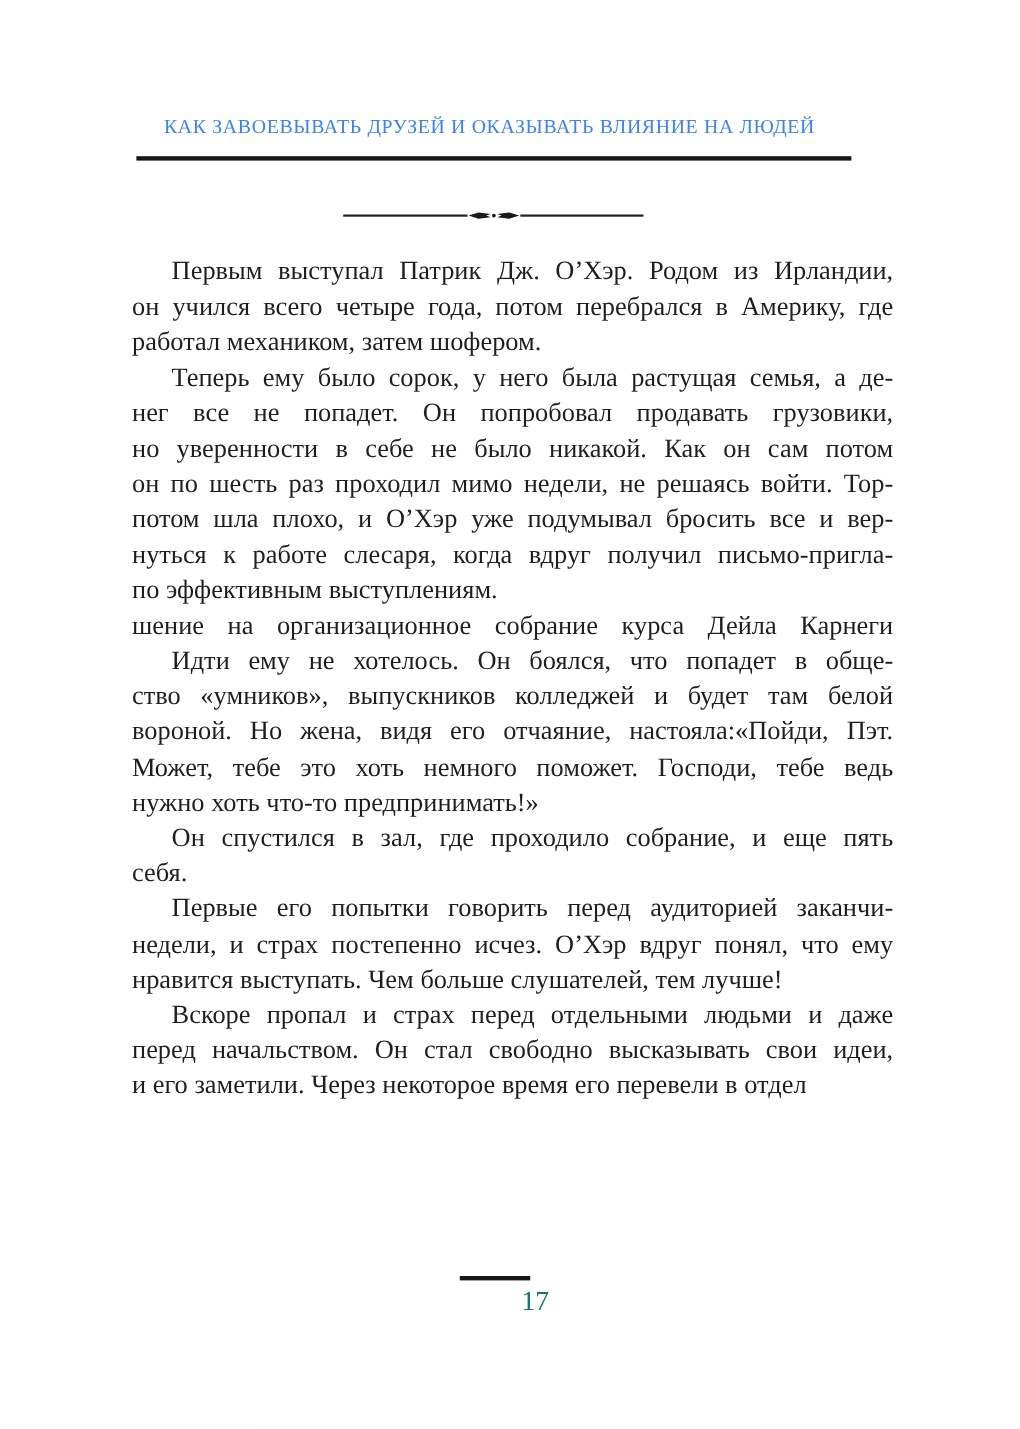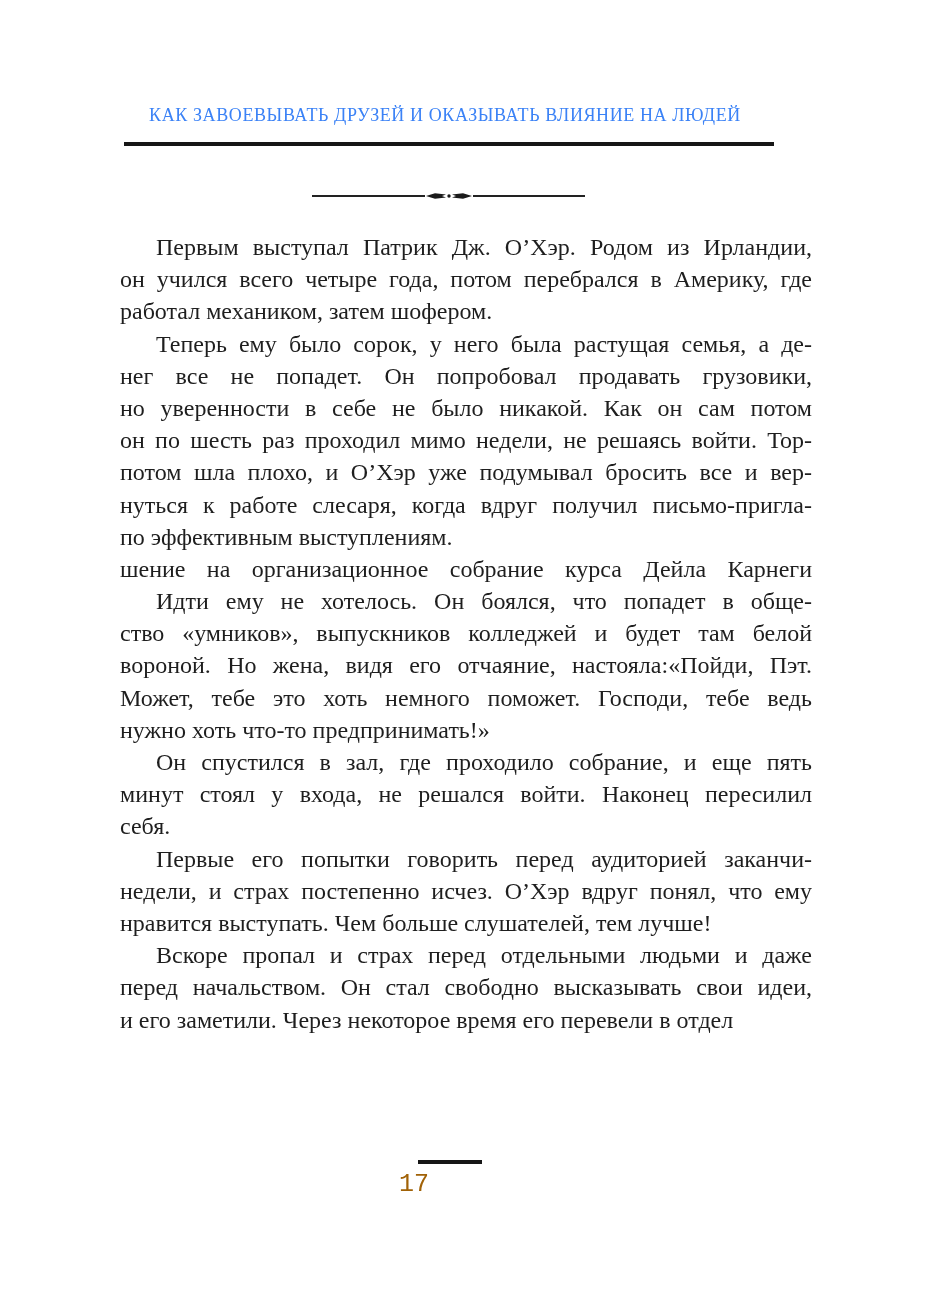--- a/index.html
+++ b/index.html
@@ -72,24 +72,23 @@
     left: 418px;
     width: 64px;
     height: 3.5px;
     background: #161616;
   }
   .page-number {
     position: absolute;
     top: 1170px;
     left: 399px;
     width: 100px;
-    text-align: left;
+    text-align: right;
     font-size: 25px;
-    color: #a16207;
-    font-family: Liberation Mono, monospace;
+    color: #0f766e;
   }
 </style>
 </head>
 <body>
 
 <div class="page">
 
   <div class="running-header">КАК ЗАВОЕВЫВАТЬ ДРУЗЕЙ И ОКАЗЫВАТЬ ВЛИЯНИЕ НА ЛЮДЕЙ</div>
 
   <div class="header-rule"></div>
@@ -120,21 +119,20 @@
       </div>
       <div class="para">
         <div class="line first">Идти ему не хотелось. Он боялся, что попадет в обще-</div>
         <div class="line">ство «умников», выпускников колледжей и будет там белой</div>
         <div class="line">вороной. Но жена, видя его отчаяние, настояла:«Пойди, Пэт.</div>
         <div class="line">Может, тебе это хоть немного поможет. Господи, тебе ведь</div>
         <div class="line last">нужно хоть что-то предпринимать!»</div>
       </div>
       <div class="para">
         <div class="line first">Он спустился в зал, где проходило собрание, и еще пять</div>
-        <div class="line">минут стоял у входа, не решался войти. Наконец пересилил</div>
         <div class="line last">себя.</div>
       </div>
       <div class="para">
         <div class="line first">Первые его попытки говорить перед аудиторией заканчи-</div>
         <div class="line">недели, и страх постепенно исчез. О’Хэр вдруг понял, что ему</div>
         <div class="line last">нравится выступать. Чем больше слушателей, тем лучше!</div>
       </div>
       <div class="para">
         <div class="line first">Вскоре пропал и страх перед отдельными людьми и даже</div>
         <div class="line">перед начальством. Он стал свободно высказывать свои идеи,</div>

